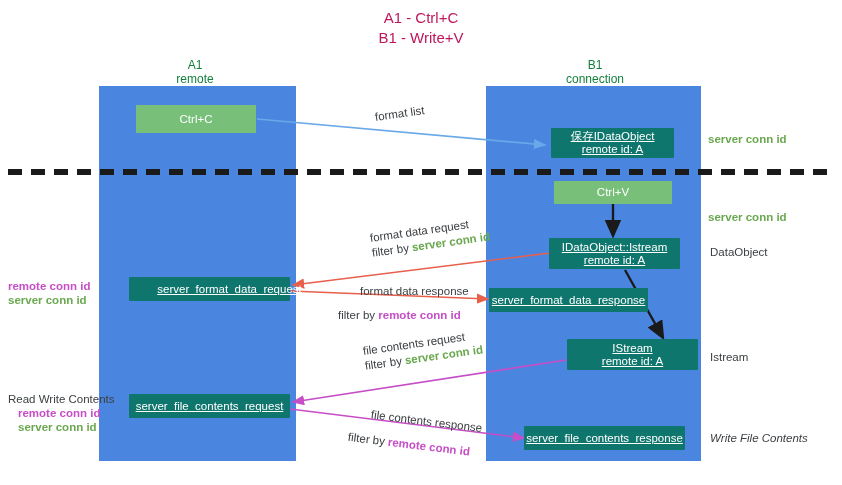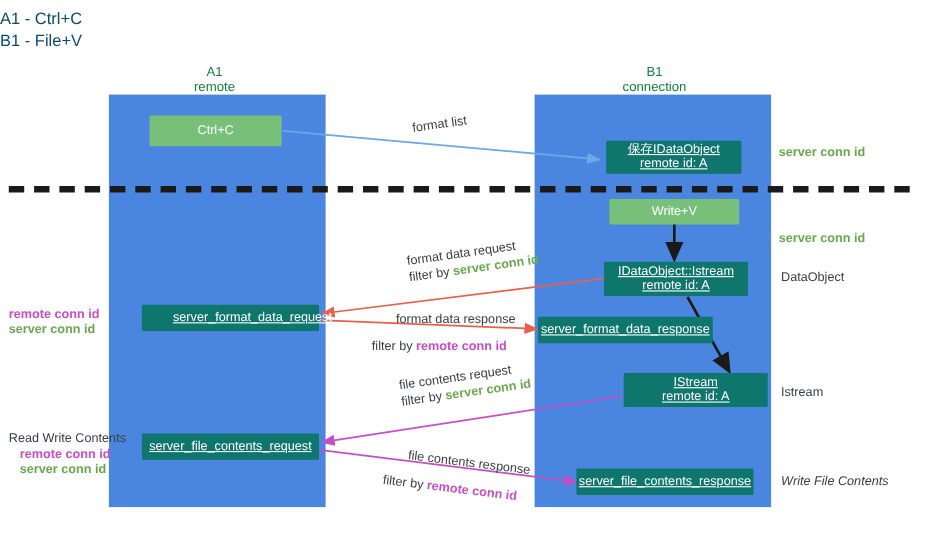--- a/index.html
+++ b/index.html
@@ -24,23 +24,23 @@
     width: 842px;
     height: 485px;
     pointer-events: none;
   }
 
   .title {
     position: absolute;
     left: 0;
     top: 8px;
     width: 842px;
-    text-align: left;
+    text-align: center;
     font-size: 15px;
-    color: #0c4a6e;
+    color: #be185d;
     line-height: 20px;
   }
 
   .col-head {
     position: absolute;
     text-align: center;
     font-size: 12px;
     color: #15803d;
     line-height: 14px;
   }
@@ -96,21 +96,21 @@
   .rot-up { transform: rotate(-8deg); transform-origin: left top; }
   .rot-dn { transform: rotate(7deg); transform-origin: left top; }
 </style>
 </head>
 <body>
 
 <div id="canvas">
 
   <div class="title">
     <div>A1 - Ctrl+C</div>
-    <div>B1 - File+V</div>
+    <div>B1 - Write+V</div>
   </div>
 
   <div class="col-head" style="left:140px; top:58px; width:110px;">
     <div>A1</div>
     <div>remote</div>
   </div>
   <div class="col-head" style="left:535px; top:58px; width:120px;">
     <div>B1</div>
     <div>connection</div>
   </div>
@@ -154,21 +154,21 @@
   <div class="node green" style="left:136px; top:105px; width:120px; height:28px;">
     <span>Ctrl+C</span>
   </div>
 
   <div class="node orange" style="left:551px; top:128px; width:123px; height:30px;">
     <span>保存IDataObject</span>
     <span>remote id: A</span>
   </div>
 
   <div class="node green" style="left:554px; top:181px; width:118px; height:23px;">
-    <span>Write+V</span>
+    <span>Ctrl+V</span>
   </div>
 
   <div class="node orange" style="left:549px; top:238px; width:131px; height:31px;">
     <span>IDataObject::Istream</span>
     <span>remote id: A</span>
   </div>
 
   <div class="node orange" style="left:567px; top:339px; width:131px; height:31px;">
     <span>IStream</span>
     <span>remote id: A</span>

